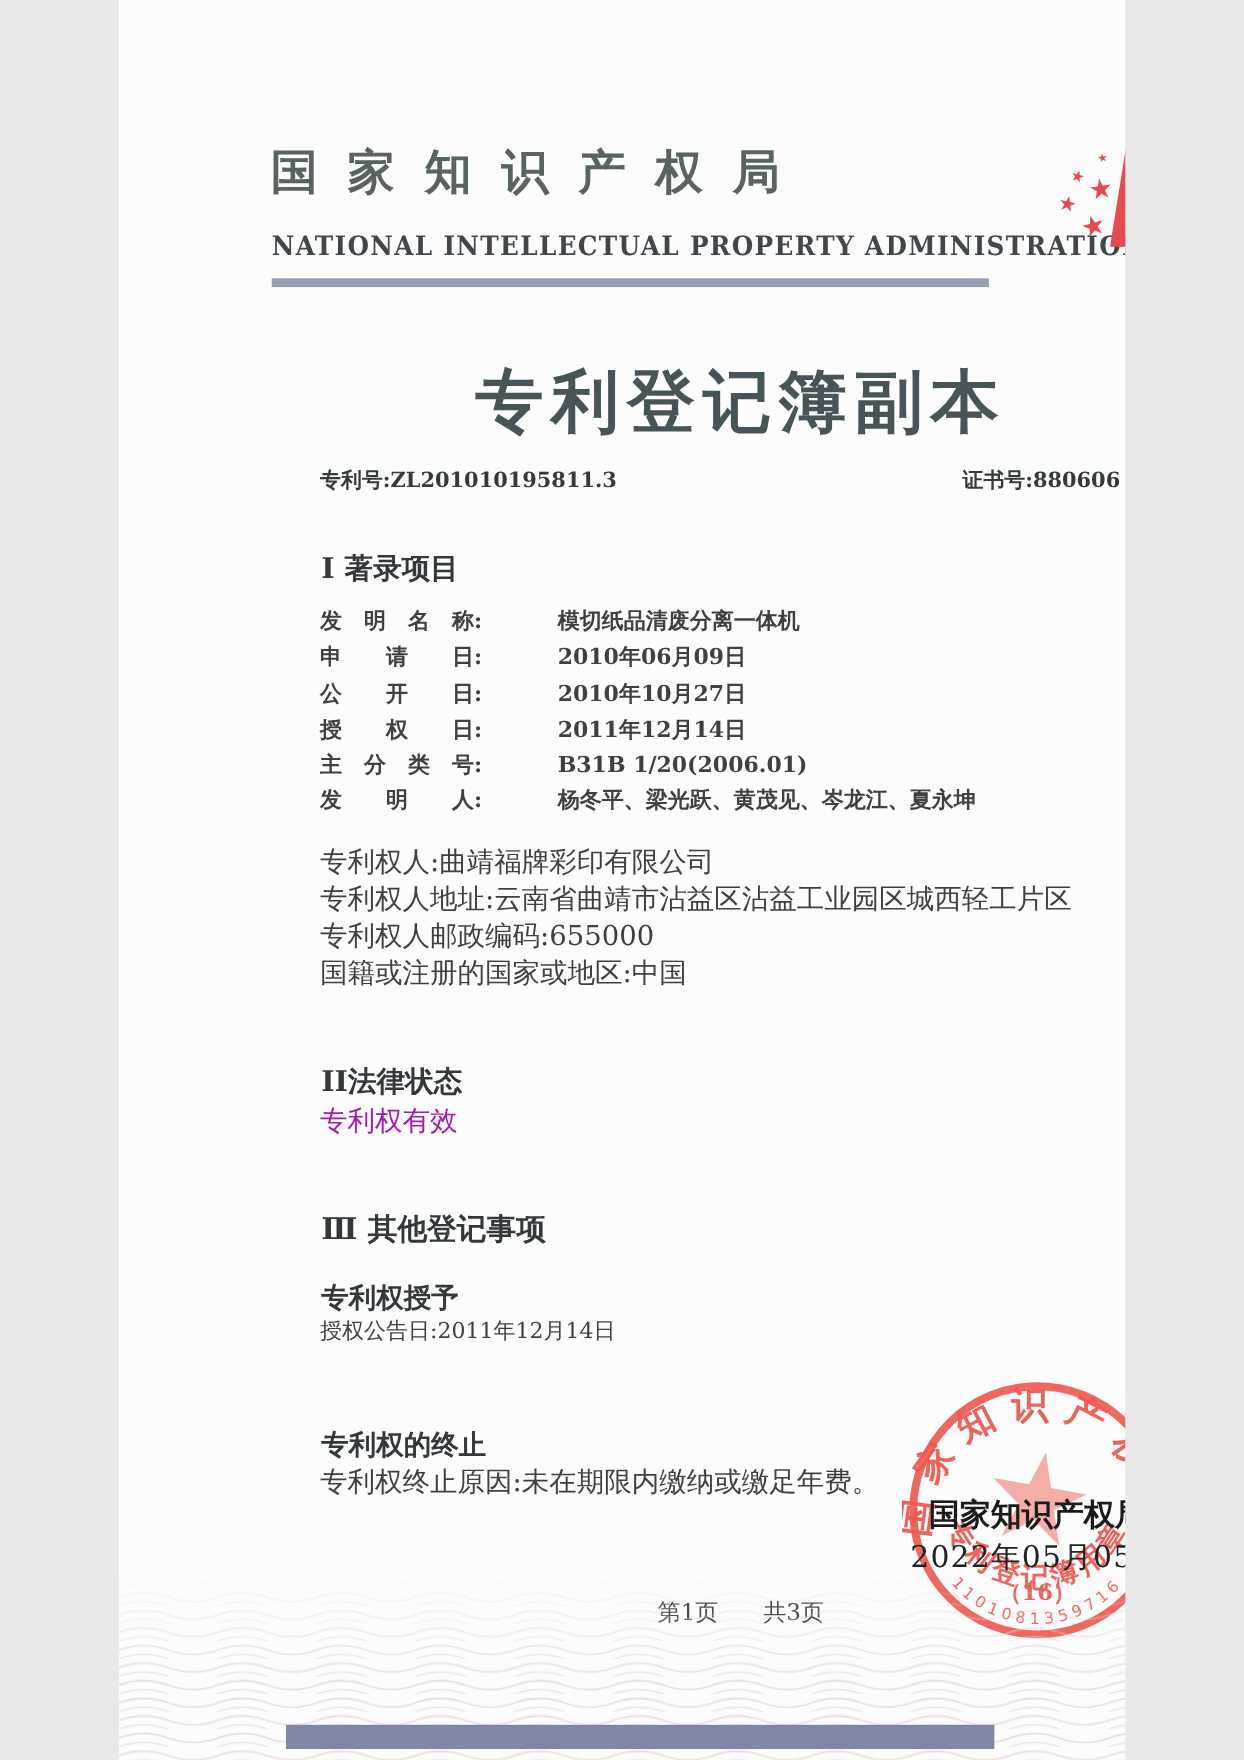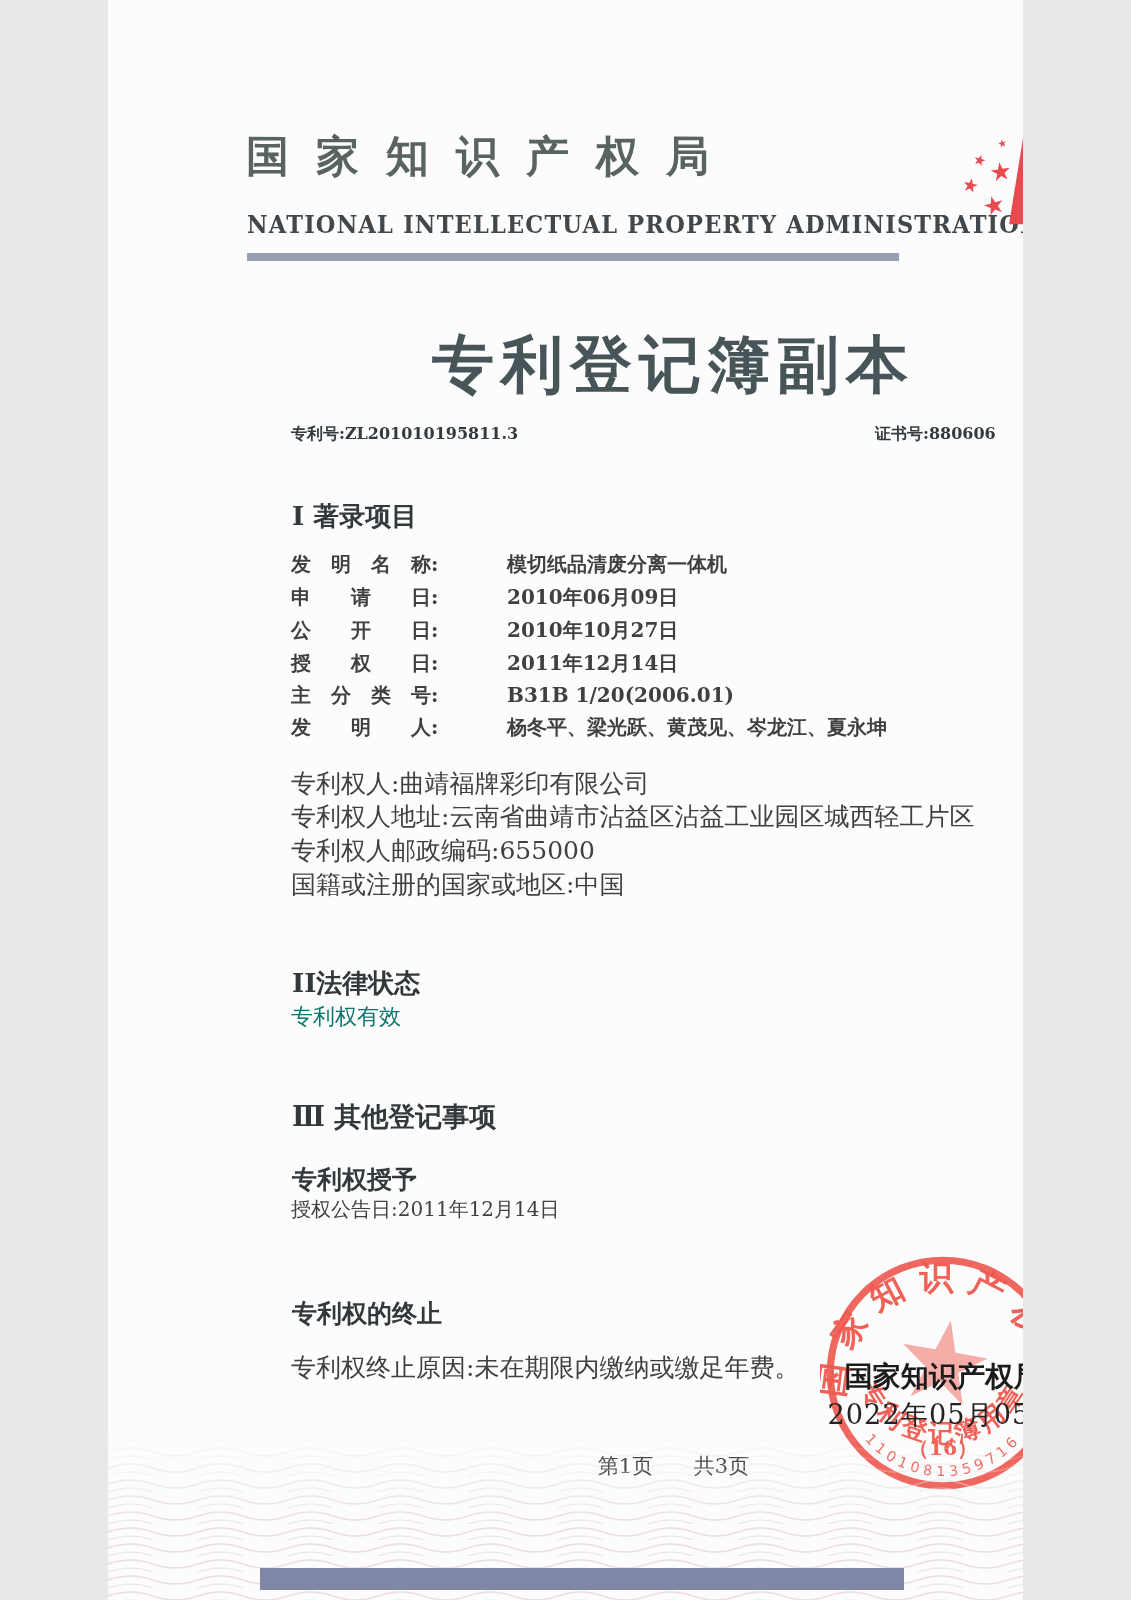--- a/index.html
+++ b/index.html
@@ -32,44 +32,44 @@
 
   
   .doc-title{
     left:0;top:323px;width:1131px;
     text-align:center;box-sizing:border-box;
     font-size:62px;font-weight:bold;letter-spacing:7px;
     color:#475558;
   }
 
   
-  .id-line{top:424px;font-size:16px;font-weight:bold;color:#343b3e;}
+  .id-line{top:424px;font-size:19px;font-weight:bold;color:#343b3e;}
   .patent-no{left:183px;}
   .cert-no{left:767px;}
 
   
   .sec1-heading{left:184px;top:499px;font-size:26px;font-weight:bold;color:#33393b;}
   .bib-row{left:183px;font-size:20px;color:#423f3f;font-weight:bold;}
   .bib-label{display:inline-block;width:216px;}
   .row-0{top:551px}.row-1{top:584px}.row-2{top:617px}
   .row-3{top:650px}.row-4{top:682px}.row-5{top:714px}
 
   .holder-line{left:183px;font-size:25px;color:#423f3f;}
   .h-0{top:767px}.h-1{top:800px}.h-2{top:834px}.h-3{top:868px}
 
   
   .sec2-heading{left:184px;top:966px;font-size:26px;font-weight:bold;color:#33393b;}
-  .sec2-status{left:183px;top:1002px;font-size:22px;color:#0f766e;}
+  .sec2-status{left:183px;top:1002px;font-size:25px;color:#a21caf;}
 
   
   .sec3-heading{left:184px;top:1099px;font-size:27px;font-weight:bold;color:#33393b;}
   .grant-heading{left:184px;top:1163px;font-size:25px;font-weight:bold;color:#33393b;text-align:right;}
   .grant-line{left:183px;top:1196px;font-size:20px;color:#423f3f;}
   .term-heading{left:184px;top:1297px;font-size:25px;font-weight:bold;color:#33393b;}
-  .term-line{left:183px;top:1330px;font-size:25px;color:#423f3f;margin-top:21px;}
+  .term-line{left:183px;top:1330px;font-size:25px;color:#423f3f;}
 
   
   .footer{left:0;top:1452px;width:1131px;text-align:center;font-size:21px;color:#4c4c4c;}
   .footer span{margin:0 17px;}
 
   
   .waves{left:0;top:1428px;width:1131px;height:172px;
     -webkit-mask-image:linear-gradient(to bottom,transparent,black 55%);
     mask-image:linear-gradient(to bottom,transparent,black 55%);}
   .bottom-bar{left:152px;top:1568px;width:644px;height:22px;background:#8087a6;}

